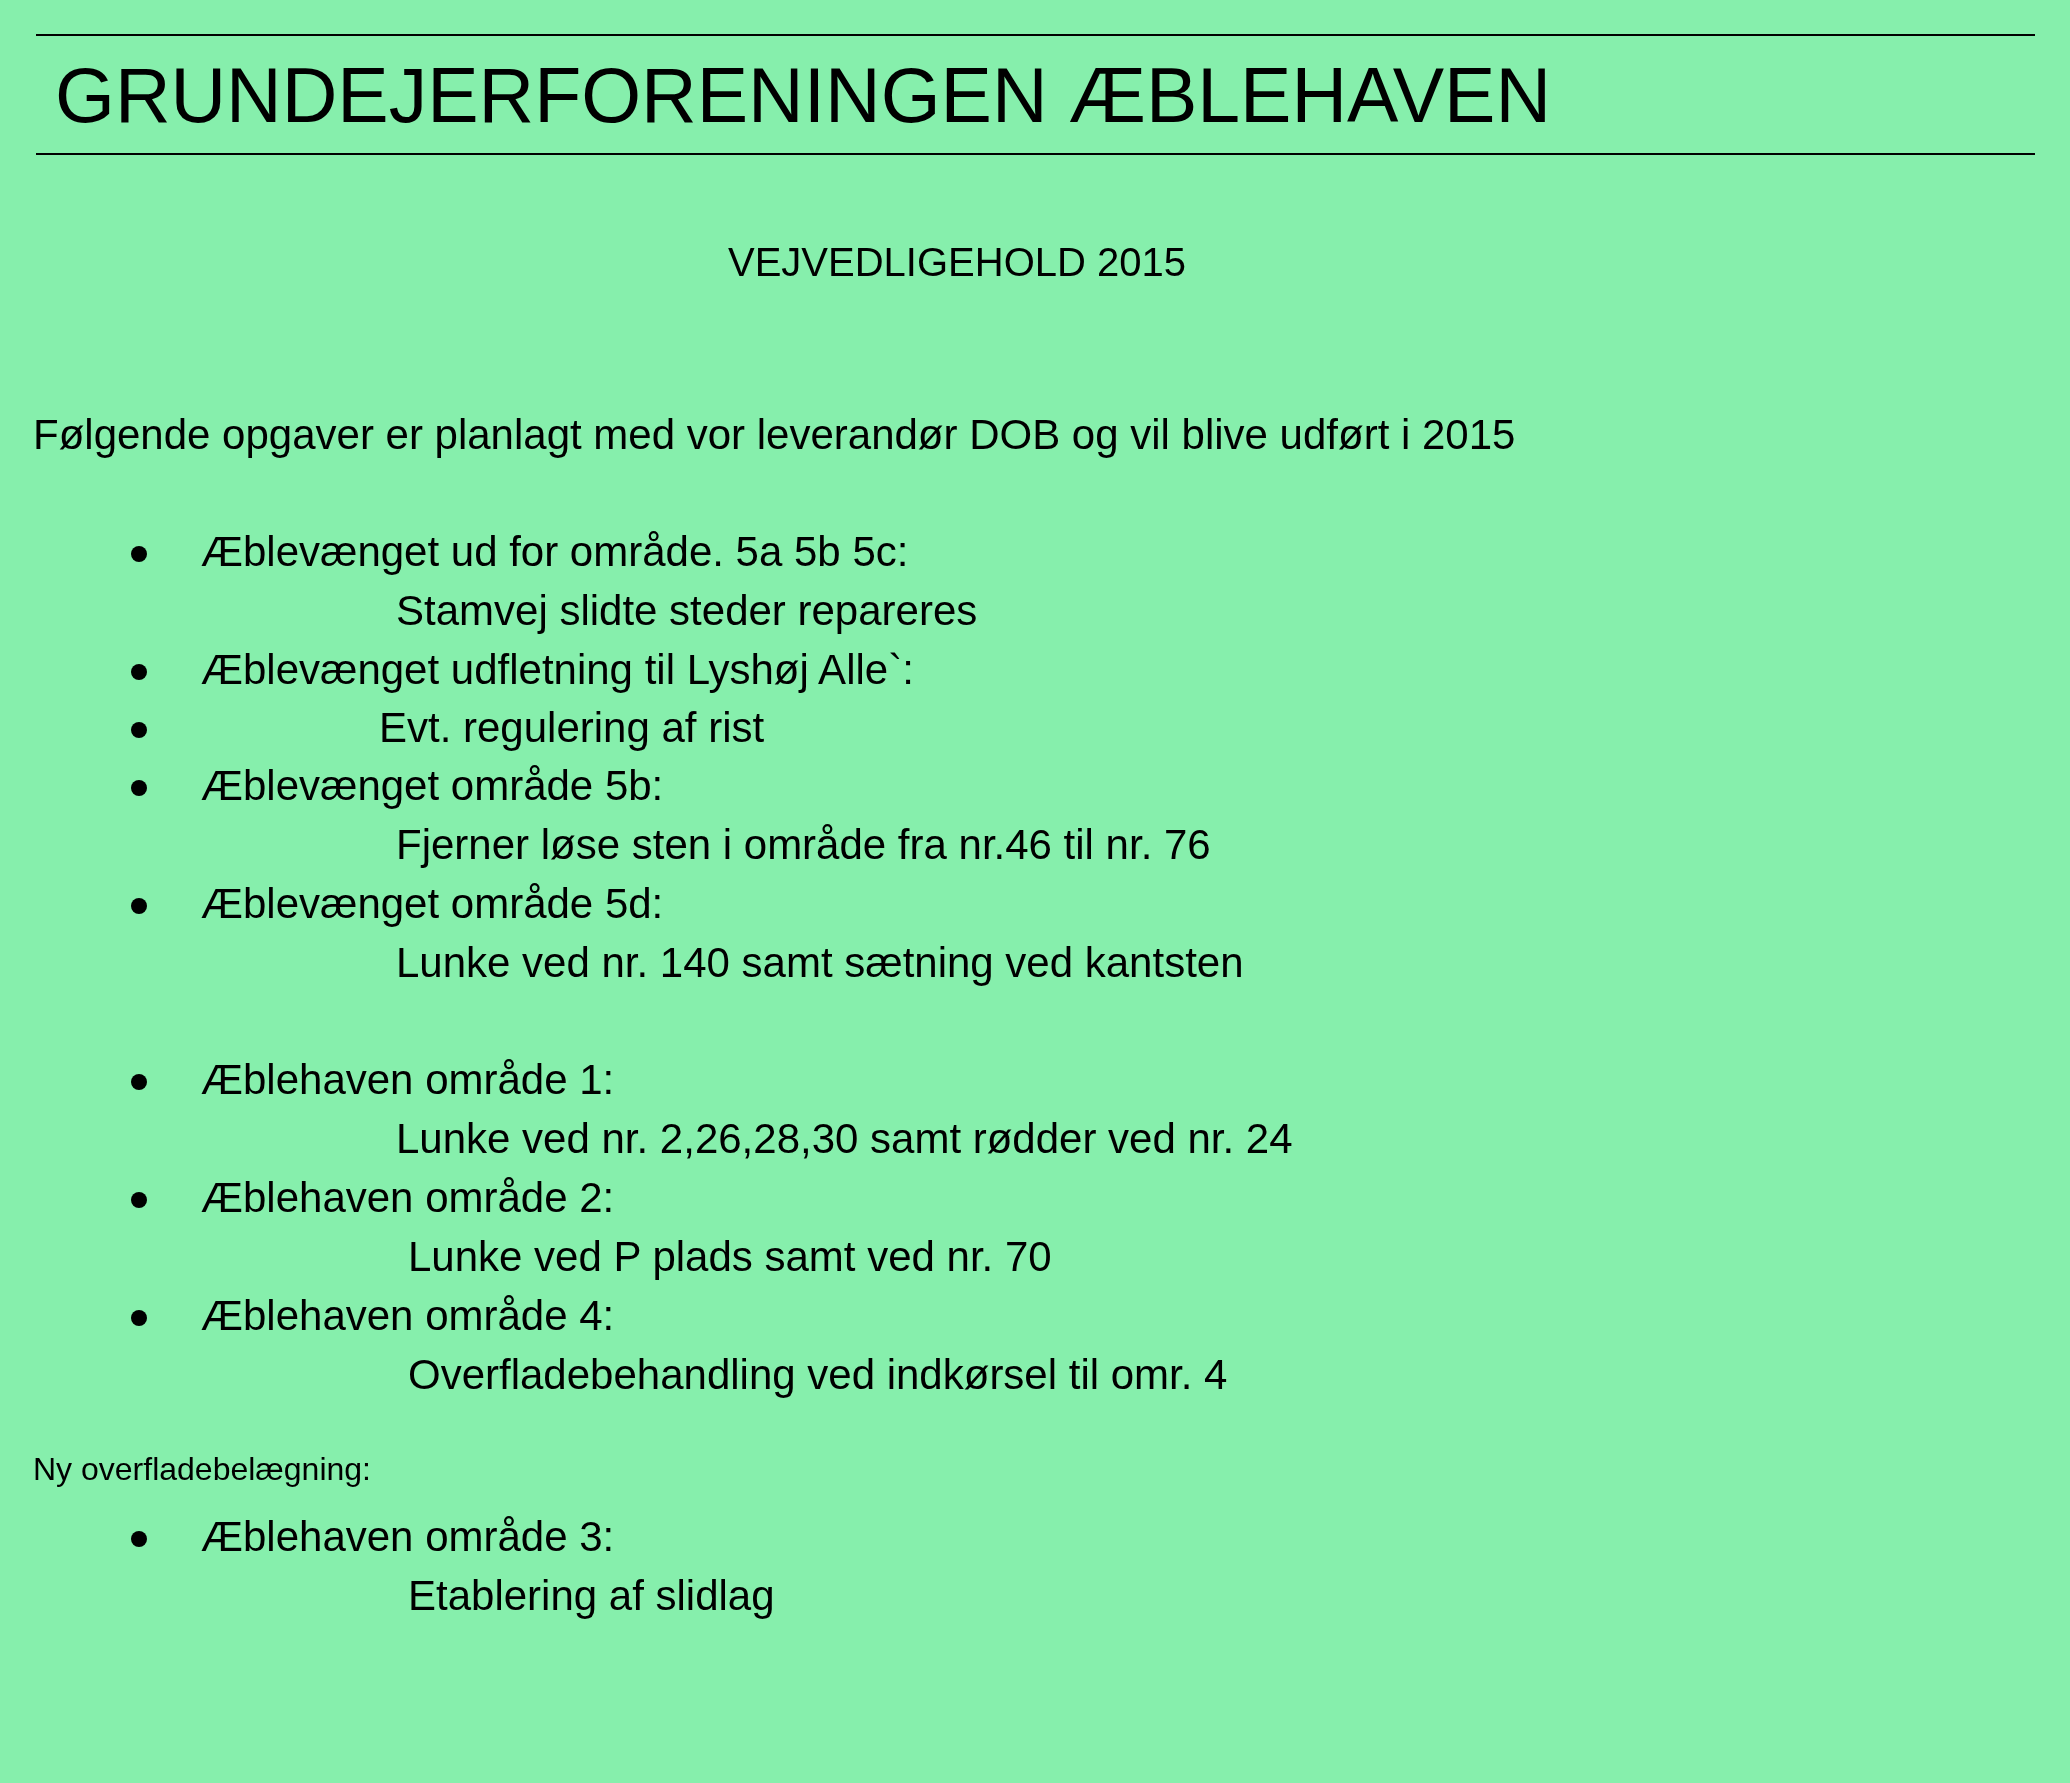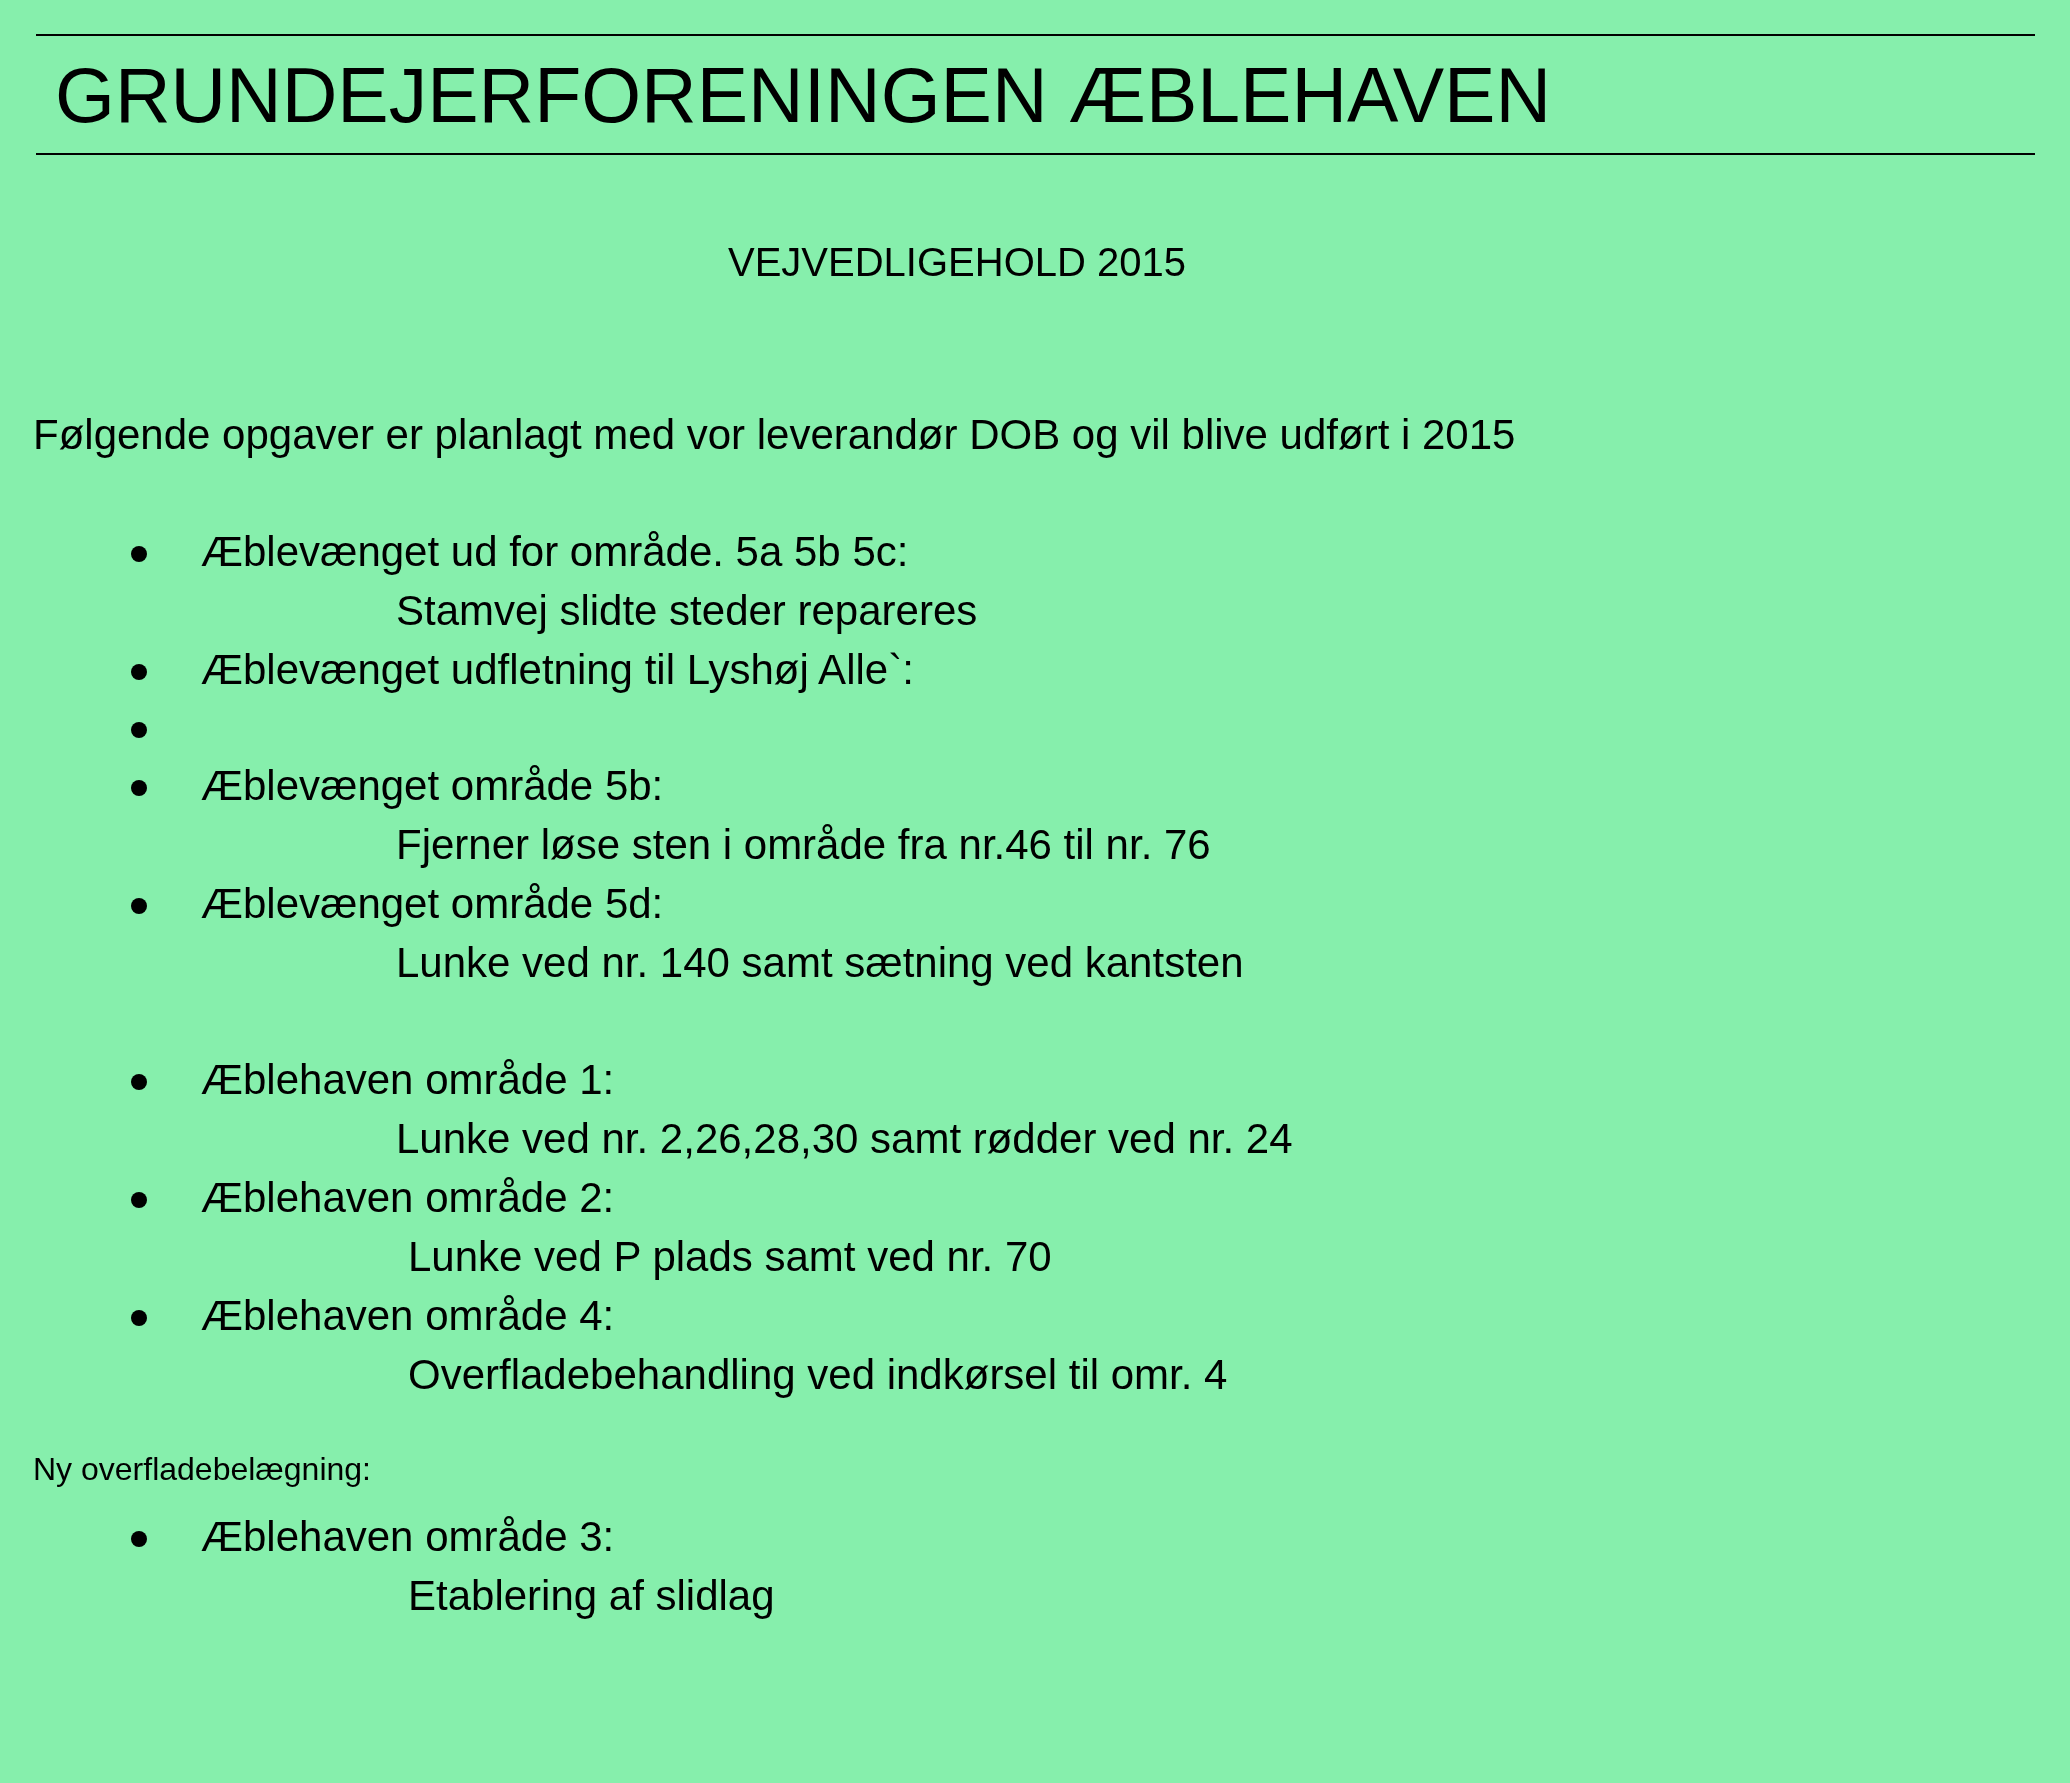--- a/index.html
+++ b/index.html
@@ -169,20 +169,21 @@
     <div class="entry">
       <div class="entry-head">
         <span class="bullet-dot"></span>
         <span class="entry-head-text">Æblevænget udfletning til Lyshøj Alle`:</span>
       </div>
     </div>
 
     <div class="entry">
       <div class="entry-head">
         <span class="bullet-dot"></span>
+        <span class="entry-head-text indented">Evt. regulering af rist</span>
       </div>
     </div>
 
     <div class="entry">
       <div class="entry-head">
         <span class="bullet-dot"></span>
         <span class="entry-head-text">Æblevænget område 5b:</span>
       </div>
       <div class="entry-sub">
         <span class="entry-sub-text">Fjerner løse sten i område fra nr.46 til nr. 76</span>

